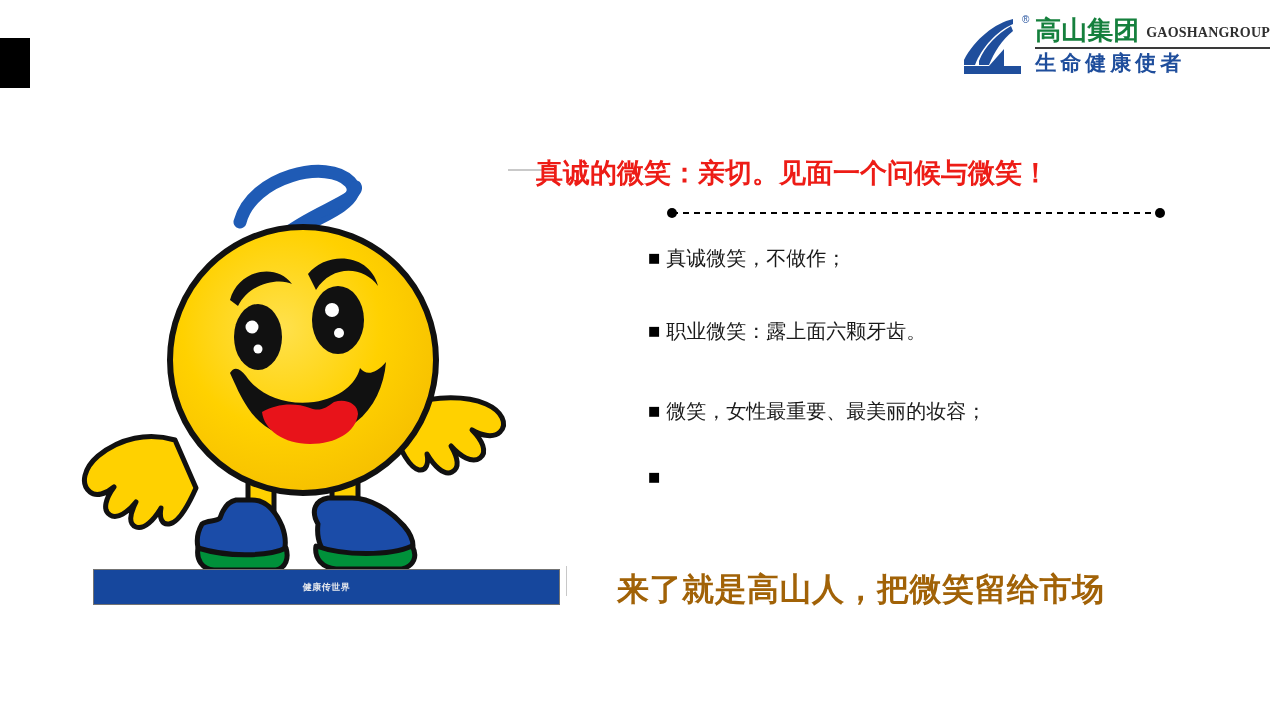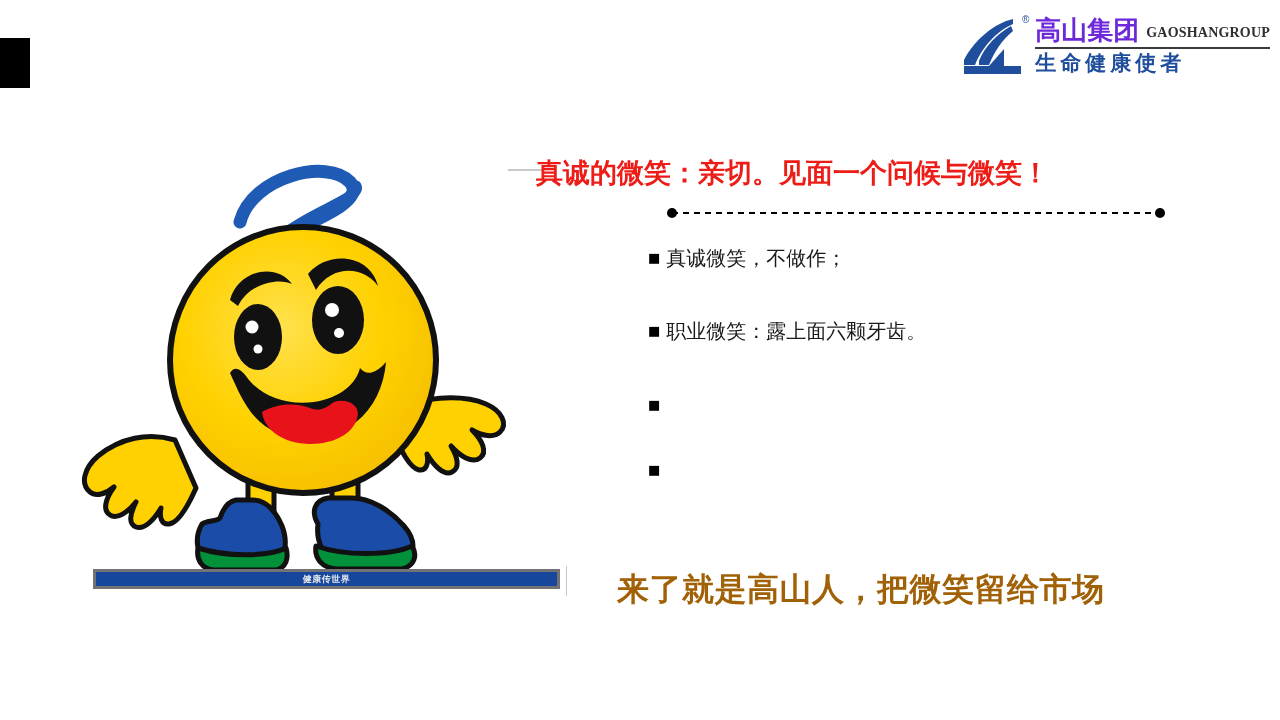--- a/index.html
+++ b/index.html
@@ -76,21 +76,21 @@
   }
   .logo-row-top {
     display: flex;
     align-items: flex-end;
     gap: 7px;
   }
   .logo-cn-main {
     font-family: "DejaVu Sans", "Liberation Sans", sans-serif;
     font-size: 26px;
     font-weight: bold;
-    color: #6d28d9;
+    color: #15803d;
     letter-spacing: 0px;
     line-height: 1.05;
   }
   .logo-en {
     font-family: Liberation Serif, serif;
     font-size: 14px;
     font-weight: bold;
     color: #2F2F2F;
     letter-spacing: 0.2px;
     padding-bottom: 3px;
@@ -118,23 +118,23 @@
     height: 420px;
   }
   .mascot svg { display: block; }
 
   
   .stage-banner {
     position: absolute;
     left: 93px;
     top: 569px;
     width: 467px;
-    height: 20px;
+    height: 36px;
     background: #16479D;
-    border: 3px solid #737373;
+    border: 1px solid #737373;
     box-sizing: border-box;
   }
   .stage-banner-text {
     position: absolute;
     left: 50%;
     top: 50%;
     transform: translate(-50%, -50%);
     font-family: "DejaVu Sans", sans-serif;
     font-size: 9px;
     font-weight: bold;
@@ -345,20 +345,21 @@
       <span>真诚微笑，不做作；</span>
     </div>
     <div class="bullet-gap-1"></div>
     <div class="bullet-item">
       <span class="bullet-mark">■</span>
       <span>职业微笑：露上面六颗牙齿。</span>
     </div>
     <div class="bullet-gap-2"></div>
     <div class="bullet-item">
       <span class="bullet-mark">■</span>
+      <span>微笑，女性最重要、最美丽的妆容；</span>
     </div>
     <div class="bullet-gap-3"></div>
     <div class="bullet-item">
       <span class="bullet-mark">■</span>
     </div>
   </div>
 </div>
 
 <div class="slogan">来了就是高山人，把微笑留给市场</div>
 

